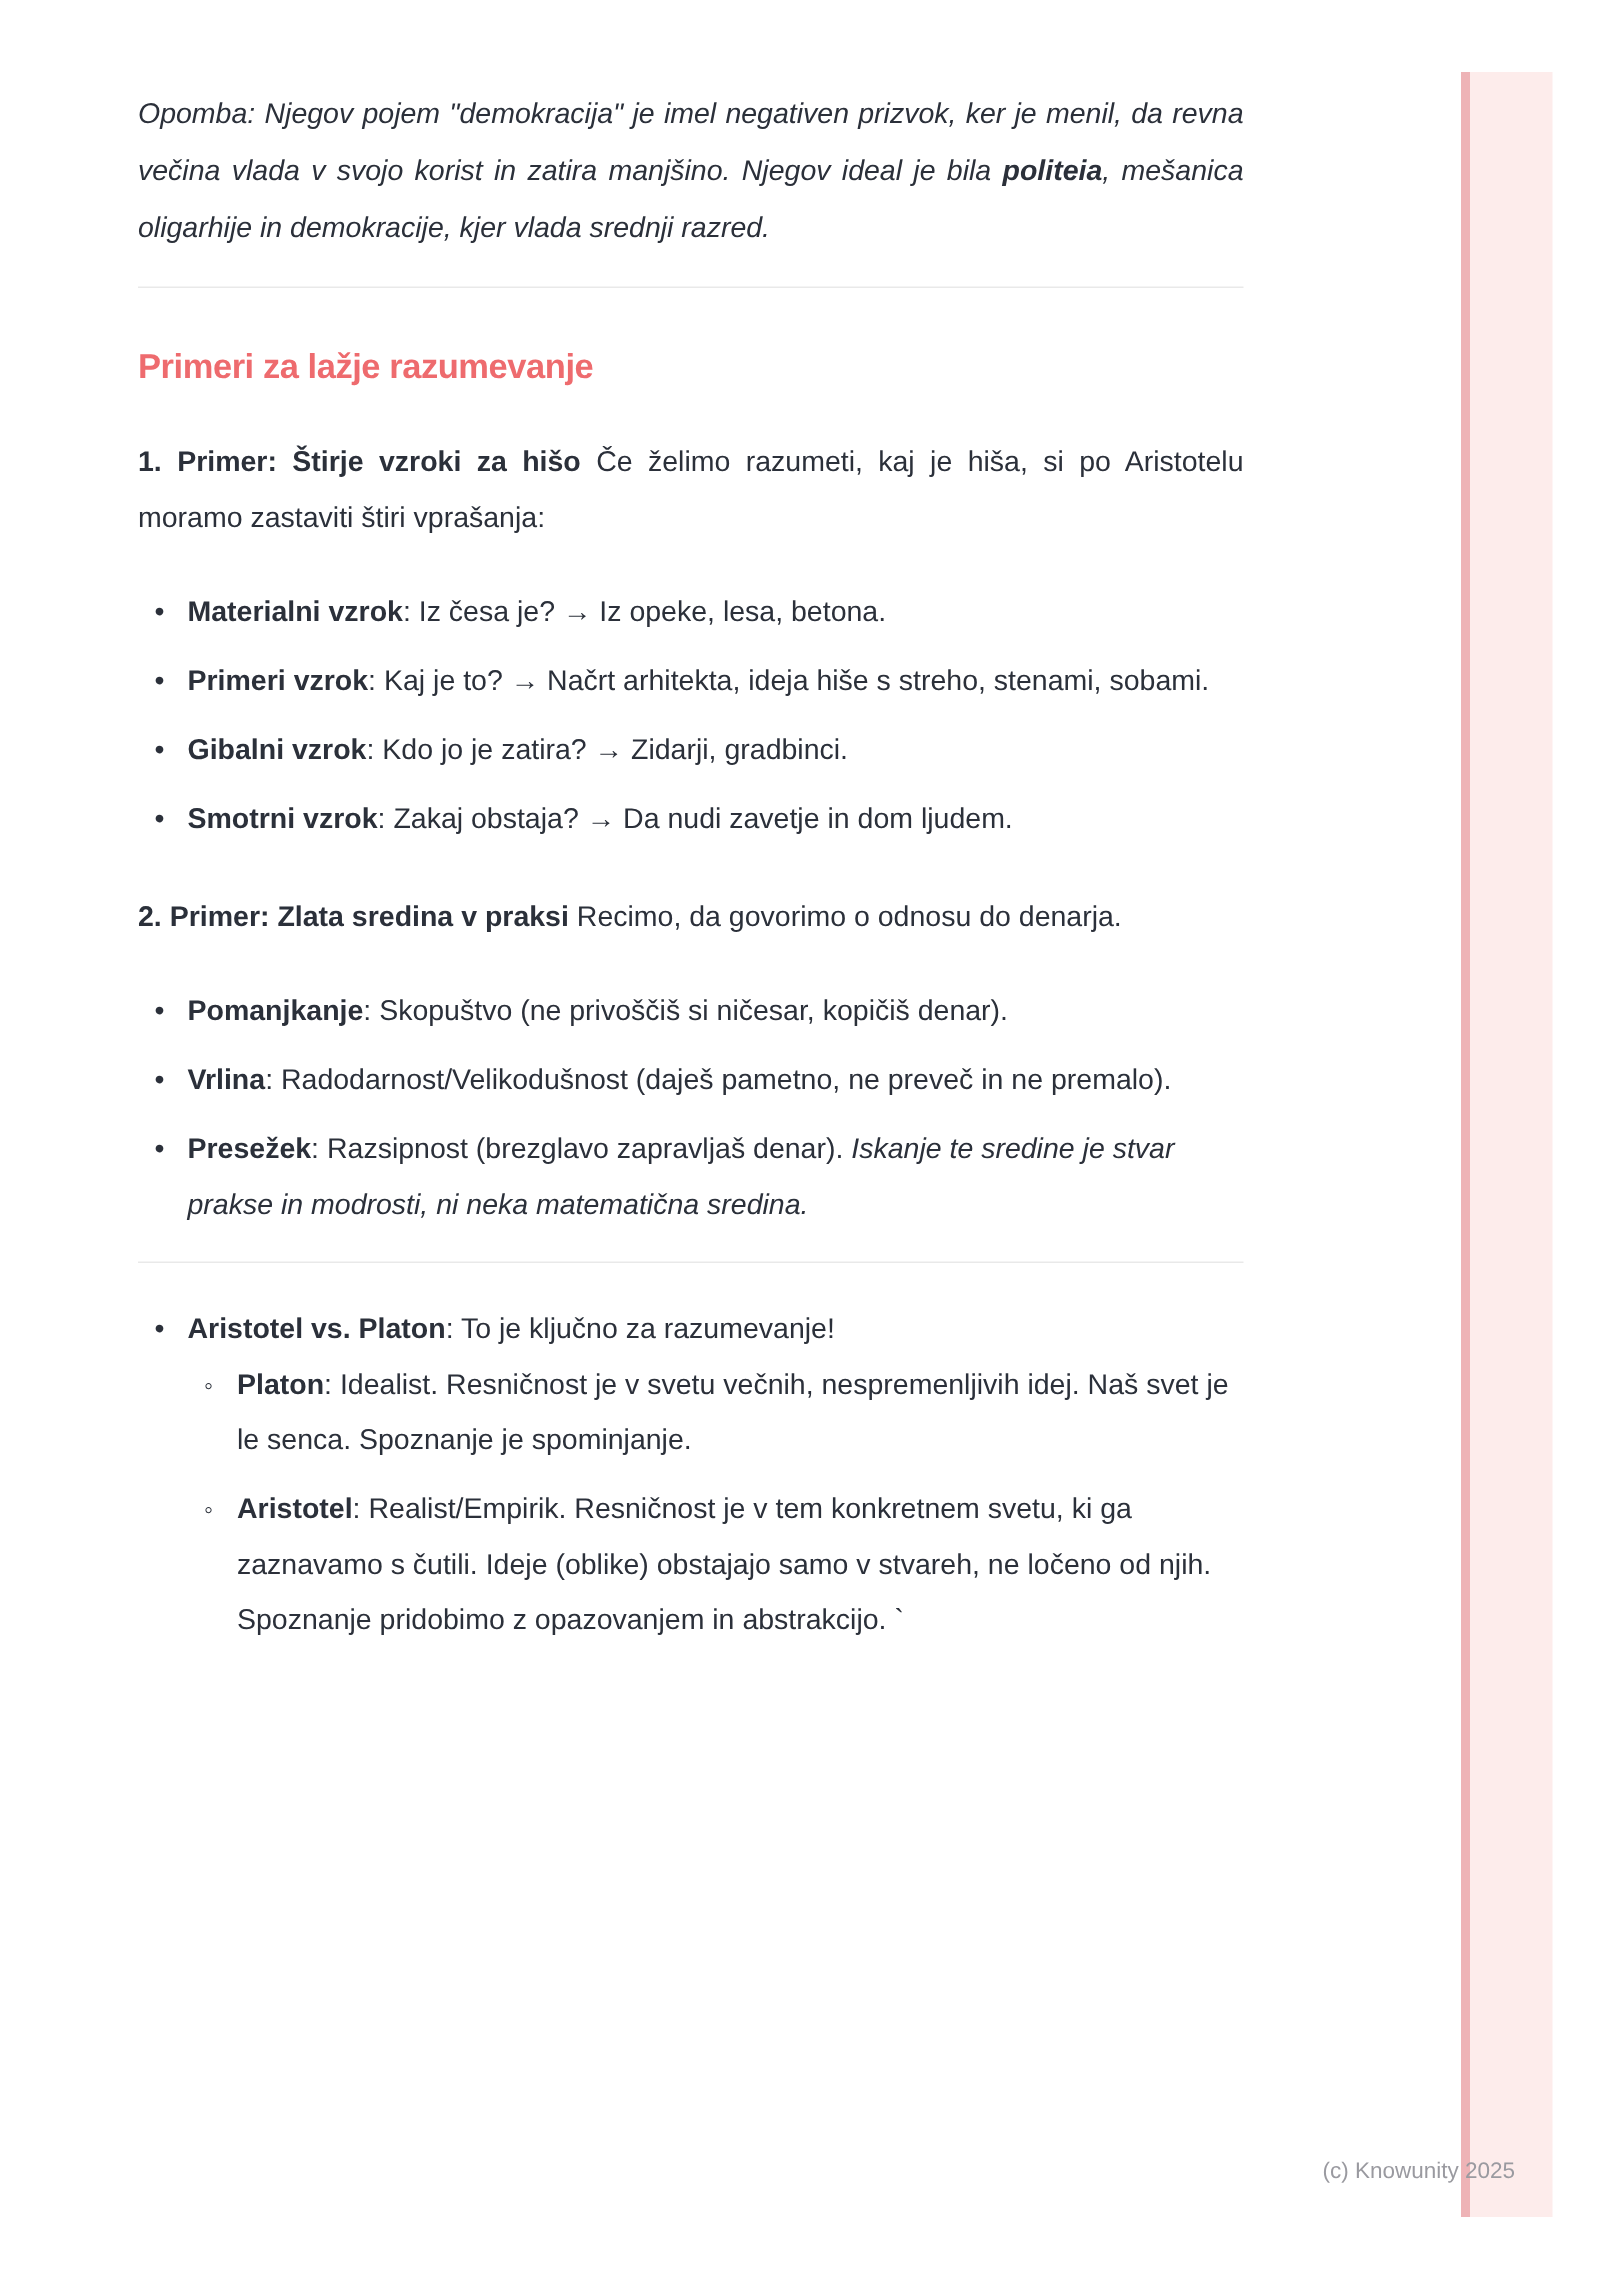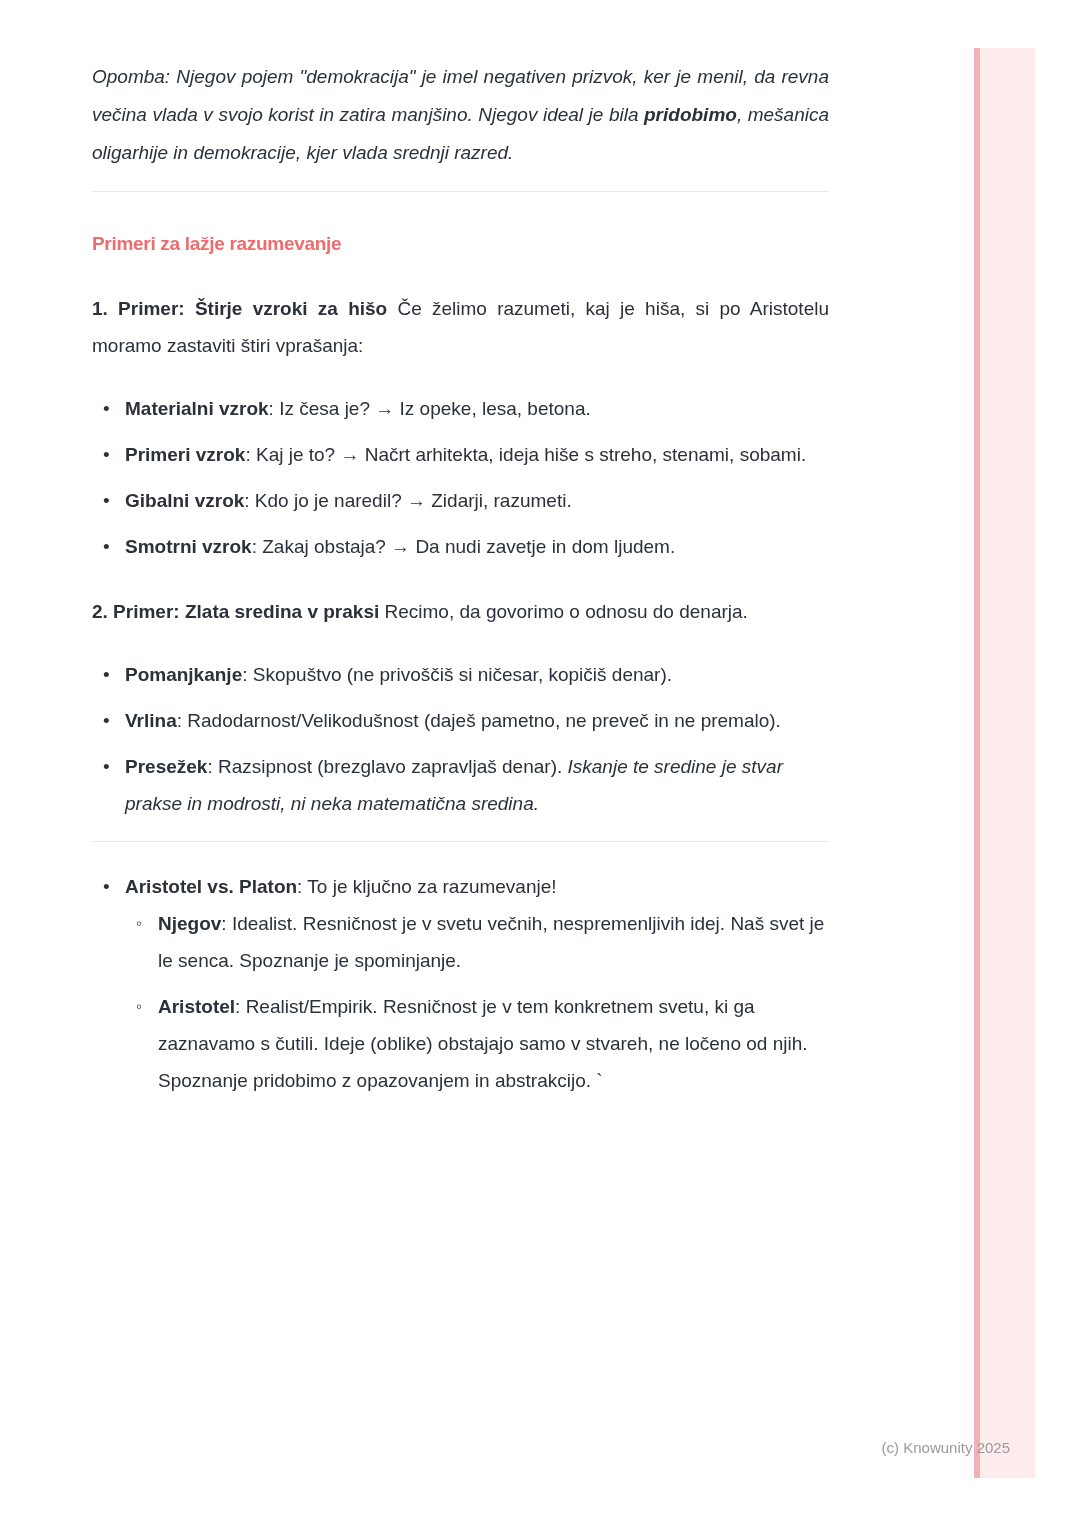--- a/index.html
+++ b/index.html
@@ -30,21 +30,21 @@
   }
   .note strong { font-weight: 700; }
   .divider {
     border: none;
     border-top: 1px solid #e9e9e9;
     margin: 19px 0 0 0;
     height: 0;
   }
   .section-title {
     margin: 34px 0 0 0;
-    font-size: 19px;
+    font-size: 23px;
     line-height: 36px;
     font-weight: 700;
     letter-spacing: -0.3px;
     color: #ee6b6e;
   }
   .para {
     margin: 28px 0 0 0;
     font-size: 19px;
     line-height: 37px;
     text-align: justify;
@@ -108,51 +108,51 @@
     color: #9a9aa0;
     z-index: 1;
     margin-left: 16px;
   }
 </style>
 </head>
 <body>
 
 <div class="content">
 
-  <p class="note"><span>Opomba: Njegov pojem "demokracija" je imel negativen prizvok, ker je menil, da revna večina vlada v svojo korist in zatira manjšino. Njegov ideal je bila </span><strong>pridobimo</strong><span>, mešanica oligarhije in demokracije, kjer vlada srednji razred.</span></p>
+  <p class="note"><span>Opomba: Njegov pojem "demokracija" je imel negativen prizvok, ker je menil, da revna večina vlada v svojo korist in zatira manjšino. Njegov ideal je bila </span><strong>politeia</strong><span>, mešanica oligarhije in demokracije, kjer vlada srednji razred.</span></p>
 
   <hr class="divider">
 
   <h2 class="section-title">Primeri za lažje razumevanje</h2>
 
   <p class="para"><strong>1. Primer: Štirje vzroki za hišo</strong><span> Če želimo razumeti, kaj je hiša, si po Aristotelu moramo zastaviti štiri vprašanja:</span></p>
 
   <ul class="bullets">
     <li><strong>Materialni vzrok</strong><span>: Iz česa je? → Iz opeke, lesa, betona.</span></li>
     <li><strong>Primeri vzrok</strong><span>: Kaj je to? → Načrt arhitekta, ideja hiše s streho, stenami, sobami.</span></li>
-    <li><strong>Gibalni vzrok</strong><span>: Kdo jo je naredil? → Zidarji, razumeti.</span></li>
+    <li><strong>Gibalni vzrok</strong><span>: Kdo jo je zatira? → Zidarji, gradbinci.</span></li>
     <li><strong>Smotrni vzrok</strong><span>: Zakaj obstaja? → Da nudi zavetje in dom ljudem.</span></li>
   </ul>
 
   <p class="para"><strong>2. Primer: Zlata sredina v praksi</strong><span> Recimo, da govorimo o odnosu do denarja.</span></p>
 
   <ul class="bullets">
     <li><strong>Pomanjkanje</strong><span>: Skopuštvo (ne privoščiš si ničesar, kopičiš denar).</span><em></em></li>
     <li><strong>Vrlina</strong><span>: Radodarnost/Velikodušnost (daješ pametno, ne preveč in ne premalo).</span><em></em></li>
     <li><strong>Presežek</strong><span>: Razsipnost (brezglavo zapravljaš denar). </span><em>Iskanje te sredine je stvar prakse in modrosti, ni neka matematična sredina.</em></li>
   </ul>
 
   <hr class="divider">
 
 
   <ul class="bullets">
     <li>
       <strong>Aristotel vs. Platon</strong><span>: To je ključno za razumevanje!</span>
       <ul class="sub">
-        <li><strong>Njegov</strong><span>: Idealist. Resničnost je v svetu večnih, nespremenljivih idej. Naš svet je le senca. Spoznanje je spominjanje.</span></li>
+        <li><strong>Platon</strong><span>: Idealist. Resničnost je v svetu večnih, nespremenljivih idej. Naš svet je le senca. Spoznanje je spominjanje.</span></li>
         <li><strong>Aristotel</strong><span>: Realist/Empirik. Resničnost je v tem konkretnem svetu, ki ga zaznavamo s čutili. Ideje (oblike) obstajajo samo v stvareh, ne ločeno od njih. Spoznanje pridobimo z opazovanjem in abstrakcijo. `</span></li>
       </ul>
     </li>
   </ul>
 
 </div>
 
 <div class="edge-bar"></div>
 
 <div class="footer">(c) Knowunity 2025</div>

